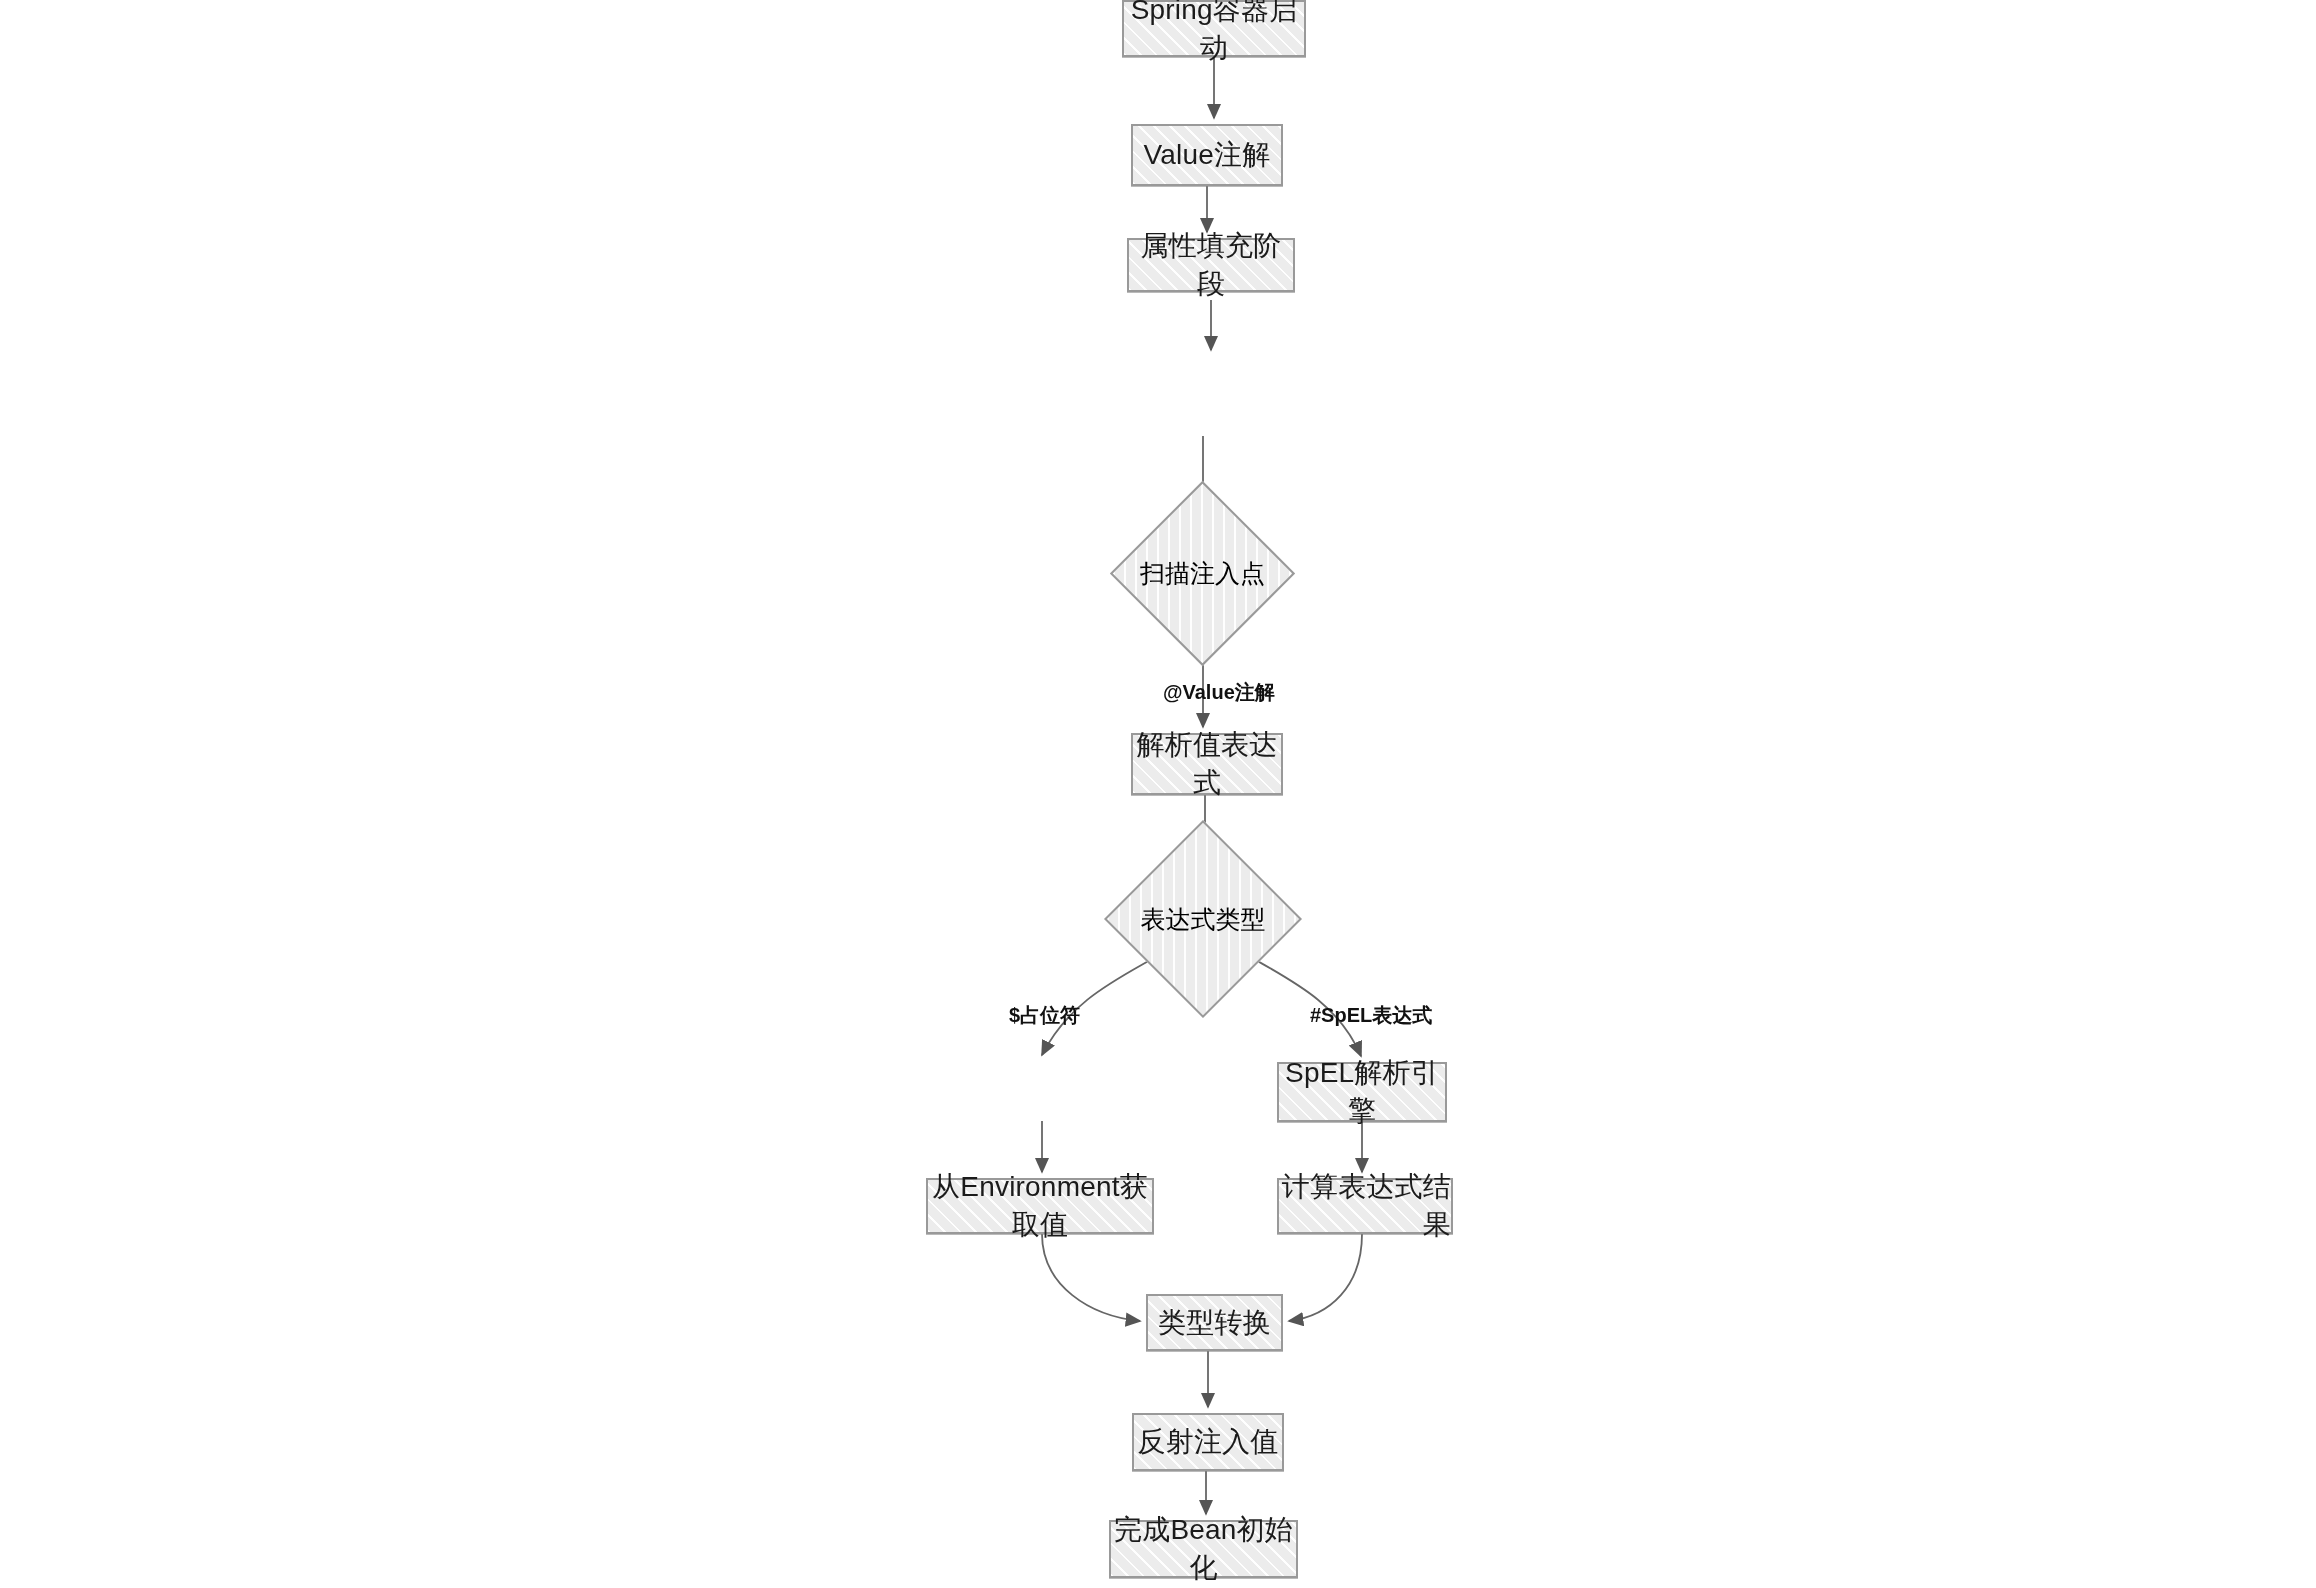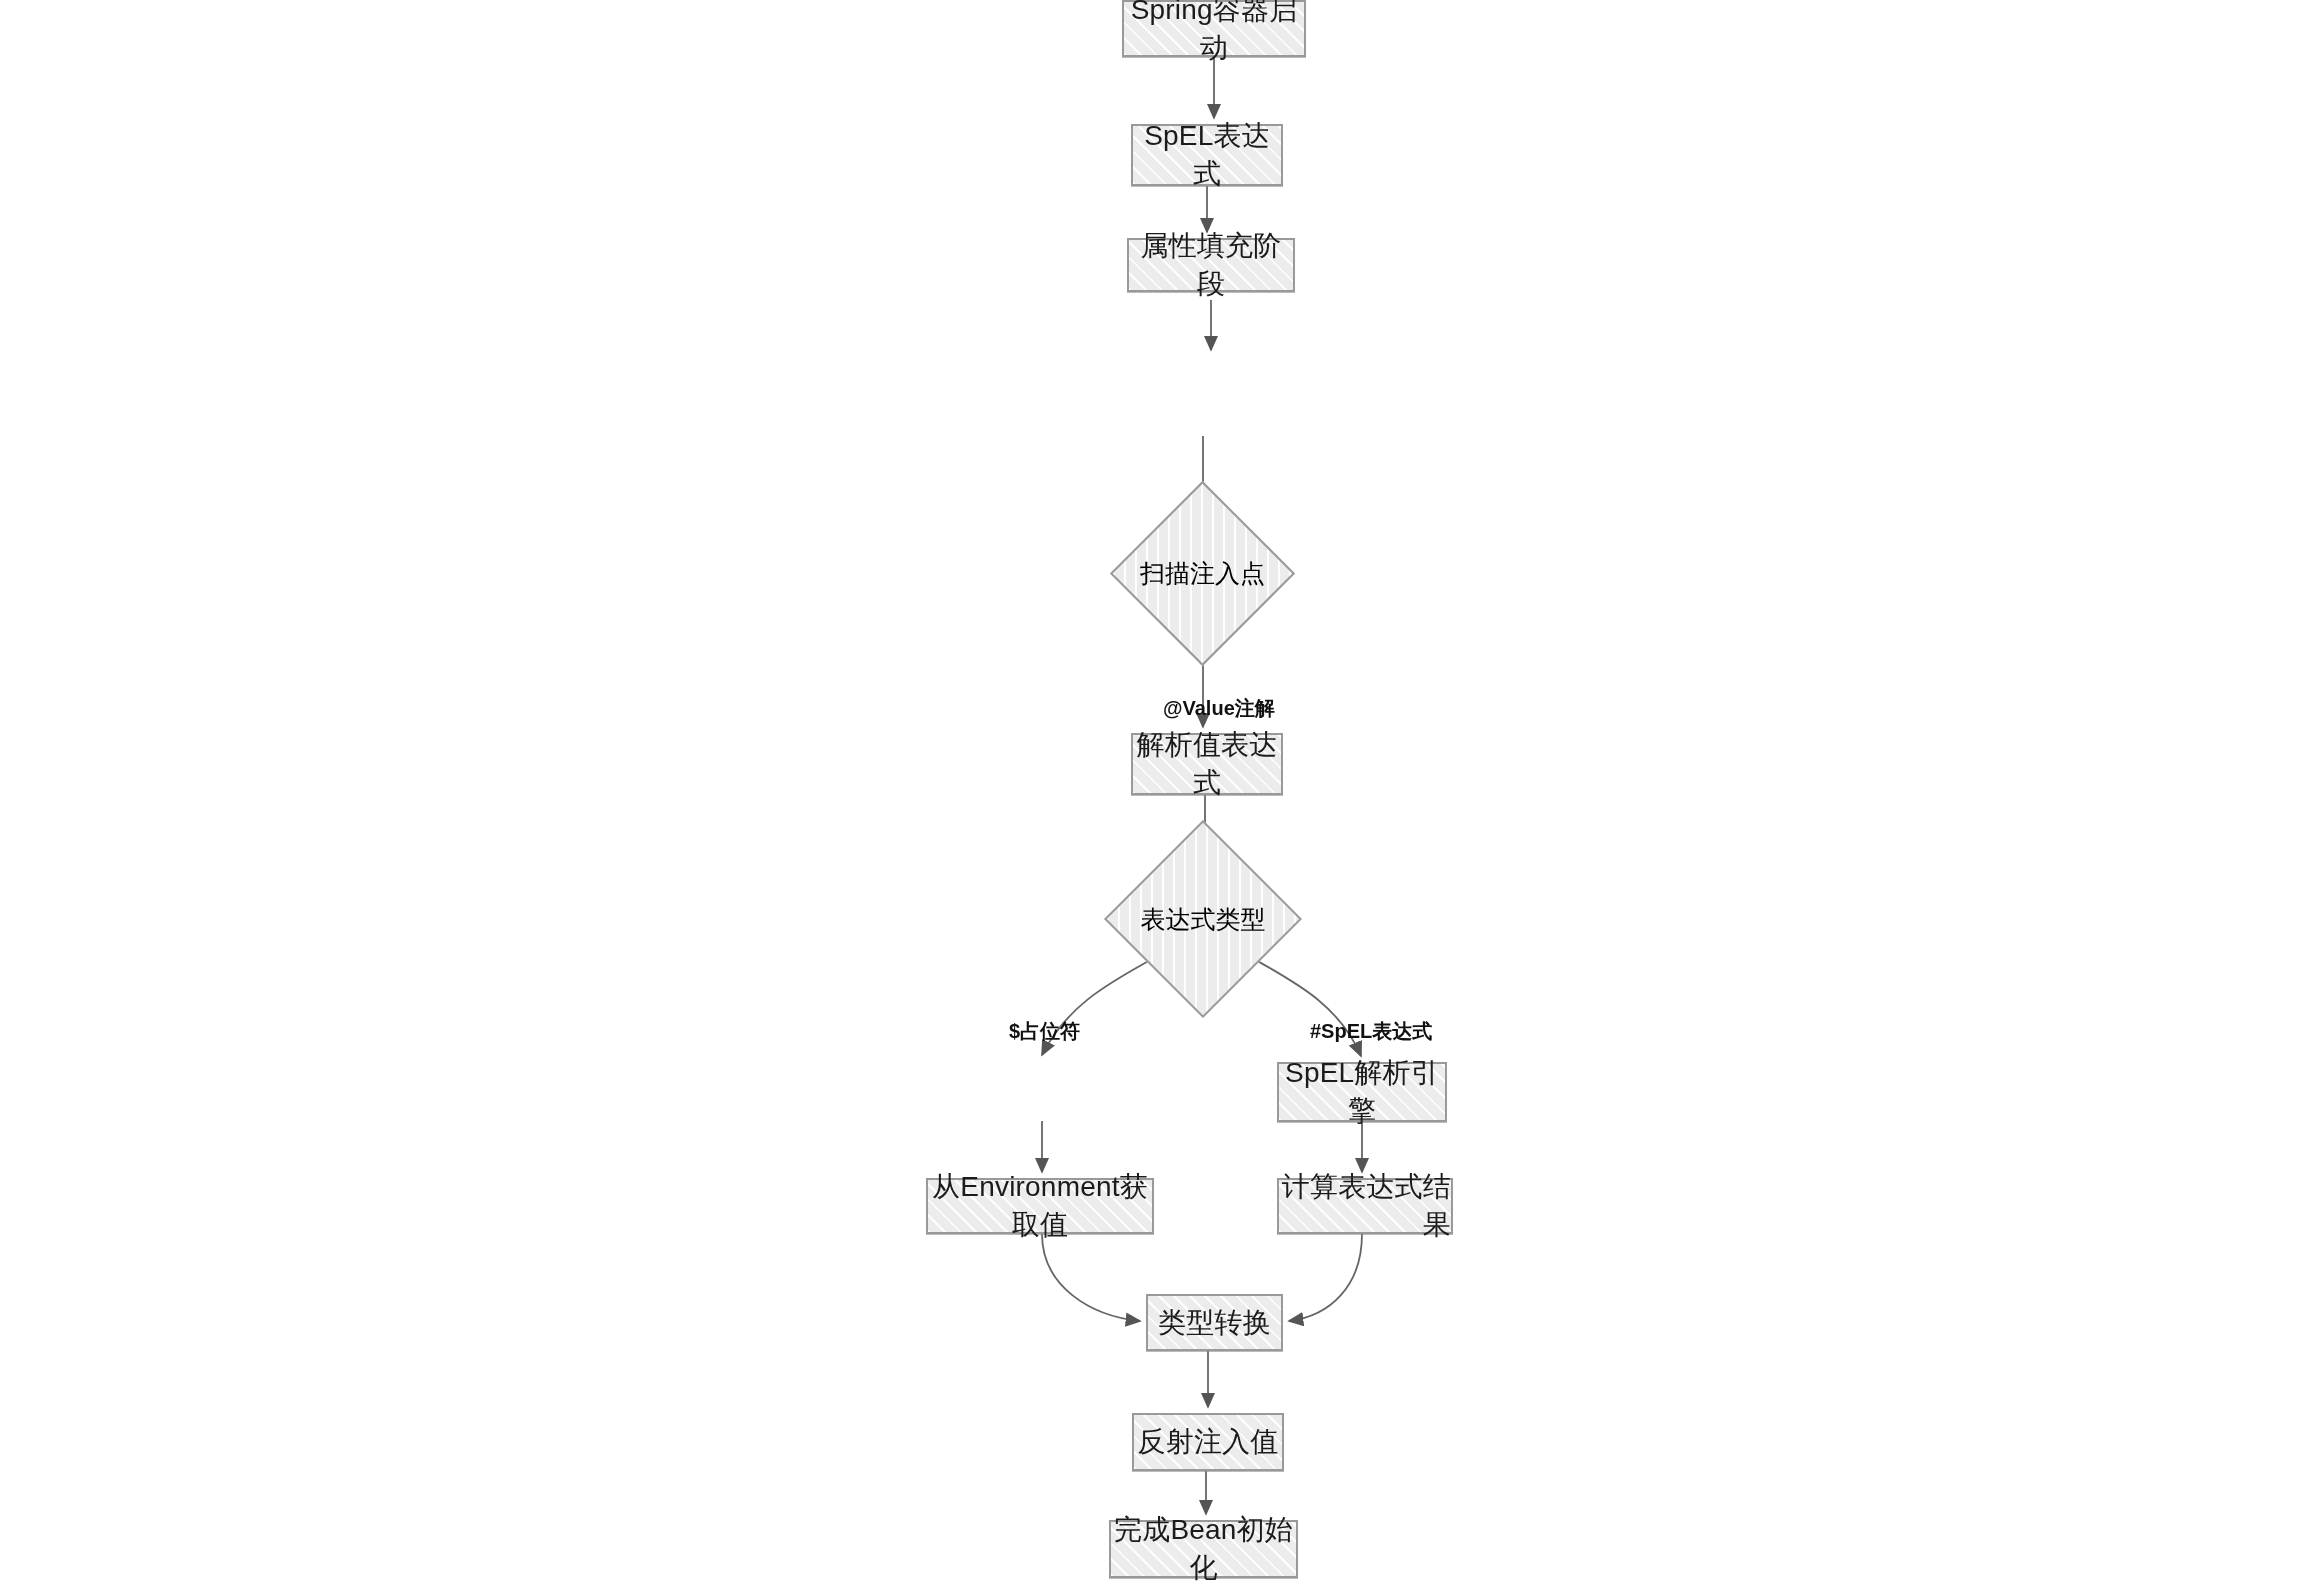--- a/index.html
+++ b/index.html
@@ -91,21 +91,20 @@
     white-space: nowrap;
   }
 
   .edge-label {
     position: absolute;
     color: #111111;
     font-size: 20px;
     font-weight: 600;
     white-space: nowrap;
     background: transparent;
-    margin-top: 16px;
   }
 </style>
 </head>
 <body>
 
 <div id="canvas">
 
   <svg id="svg-layer" viewBox="0 0 2316 1588" xmlns="http://www.w3.org/2000/svg">
     <defs>
       <marker id="arrow" markerWidth="10" markerHeight="10" refX="8" refY="4" orient="auto" markerUnits="strokeWidth">
@@ -129,21 +128,21 @@
       <path d="M1208,1351 L1208,1407"></path>
       <path d="M1206,1471 L1206,1514"></path>
     </g>
   </svg>
 
   <div class="node rect" style="left:1122px; top:0px; width:184px; height:57px;">
     <span>Spring容器启动</span>
   </div>
 
   <div class="node rect" style="left:1131px; top:124px; width:152px; height:62px;">
-    <span>SpEL表达式</span>
+    <span>Value注解</span>
   </div>
 
   <div class="node rect" style="left:1127px; top:238px; width:168px; height:54px;justify-content:center;">
     <span>属性填充阶段</span>
   </div>
 
 
   <div class="node rect" style="left:1131px; top:733px; width:152px; height:62px;">
     <span>解析值表达式</span>
   </div>

